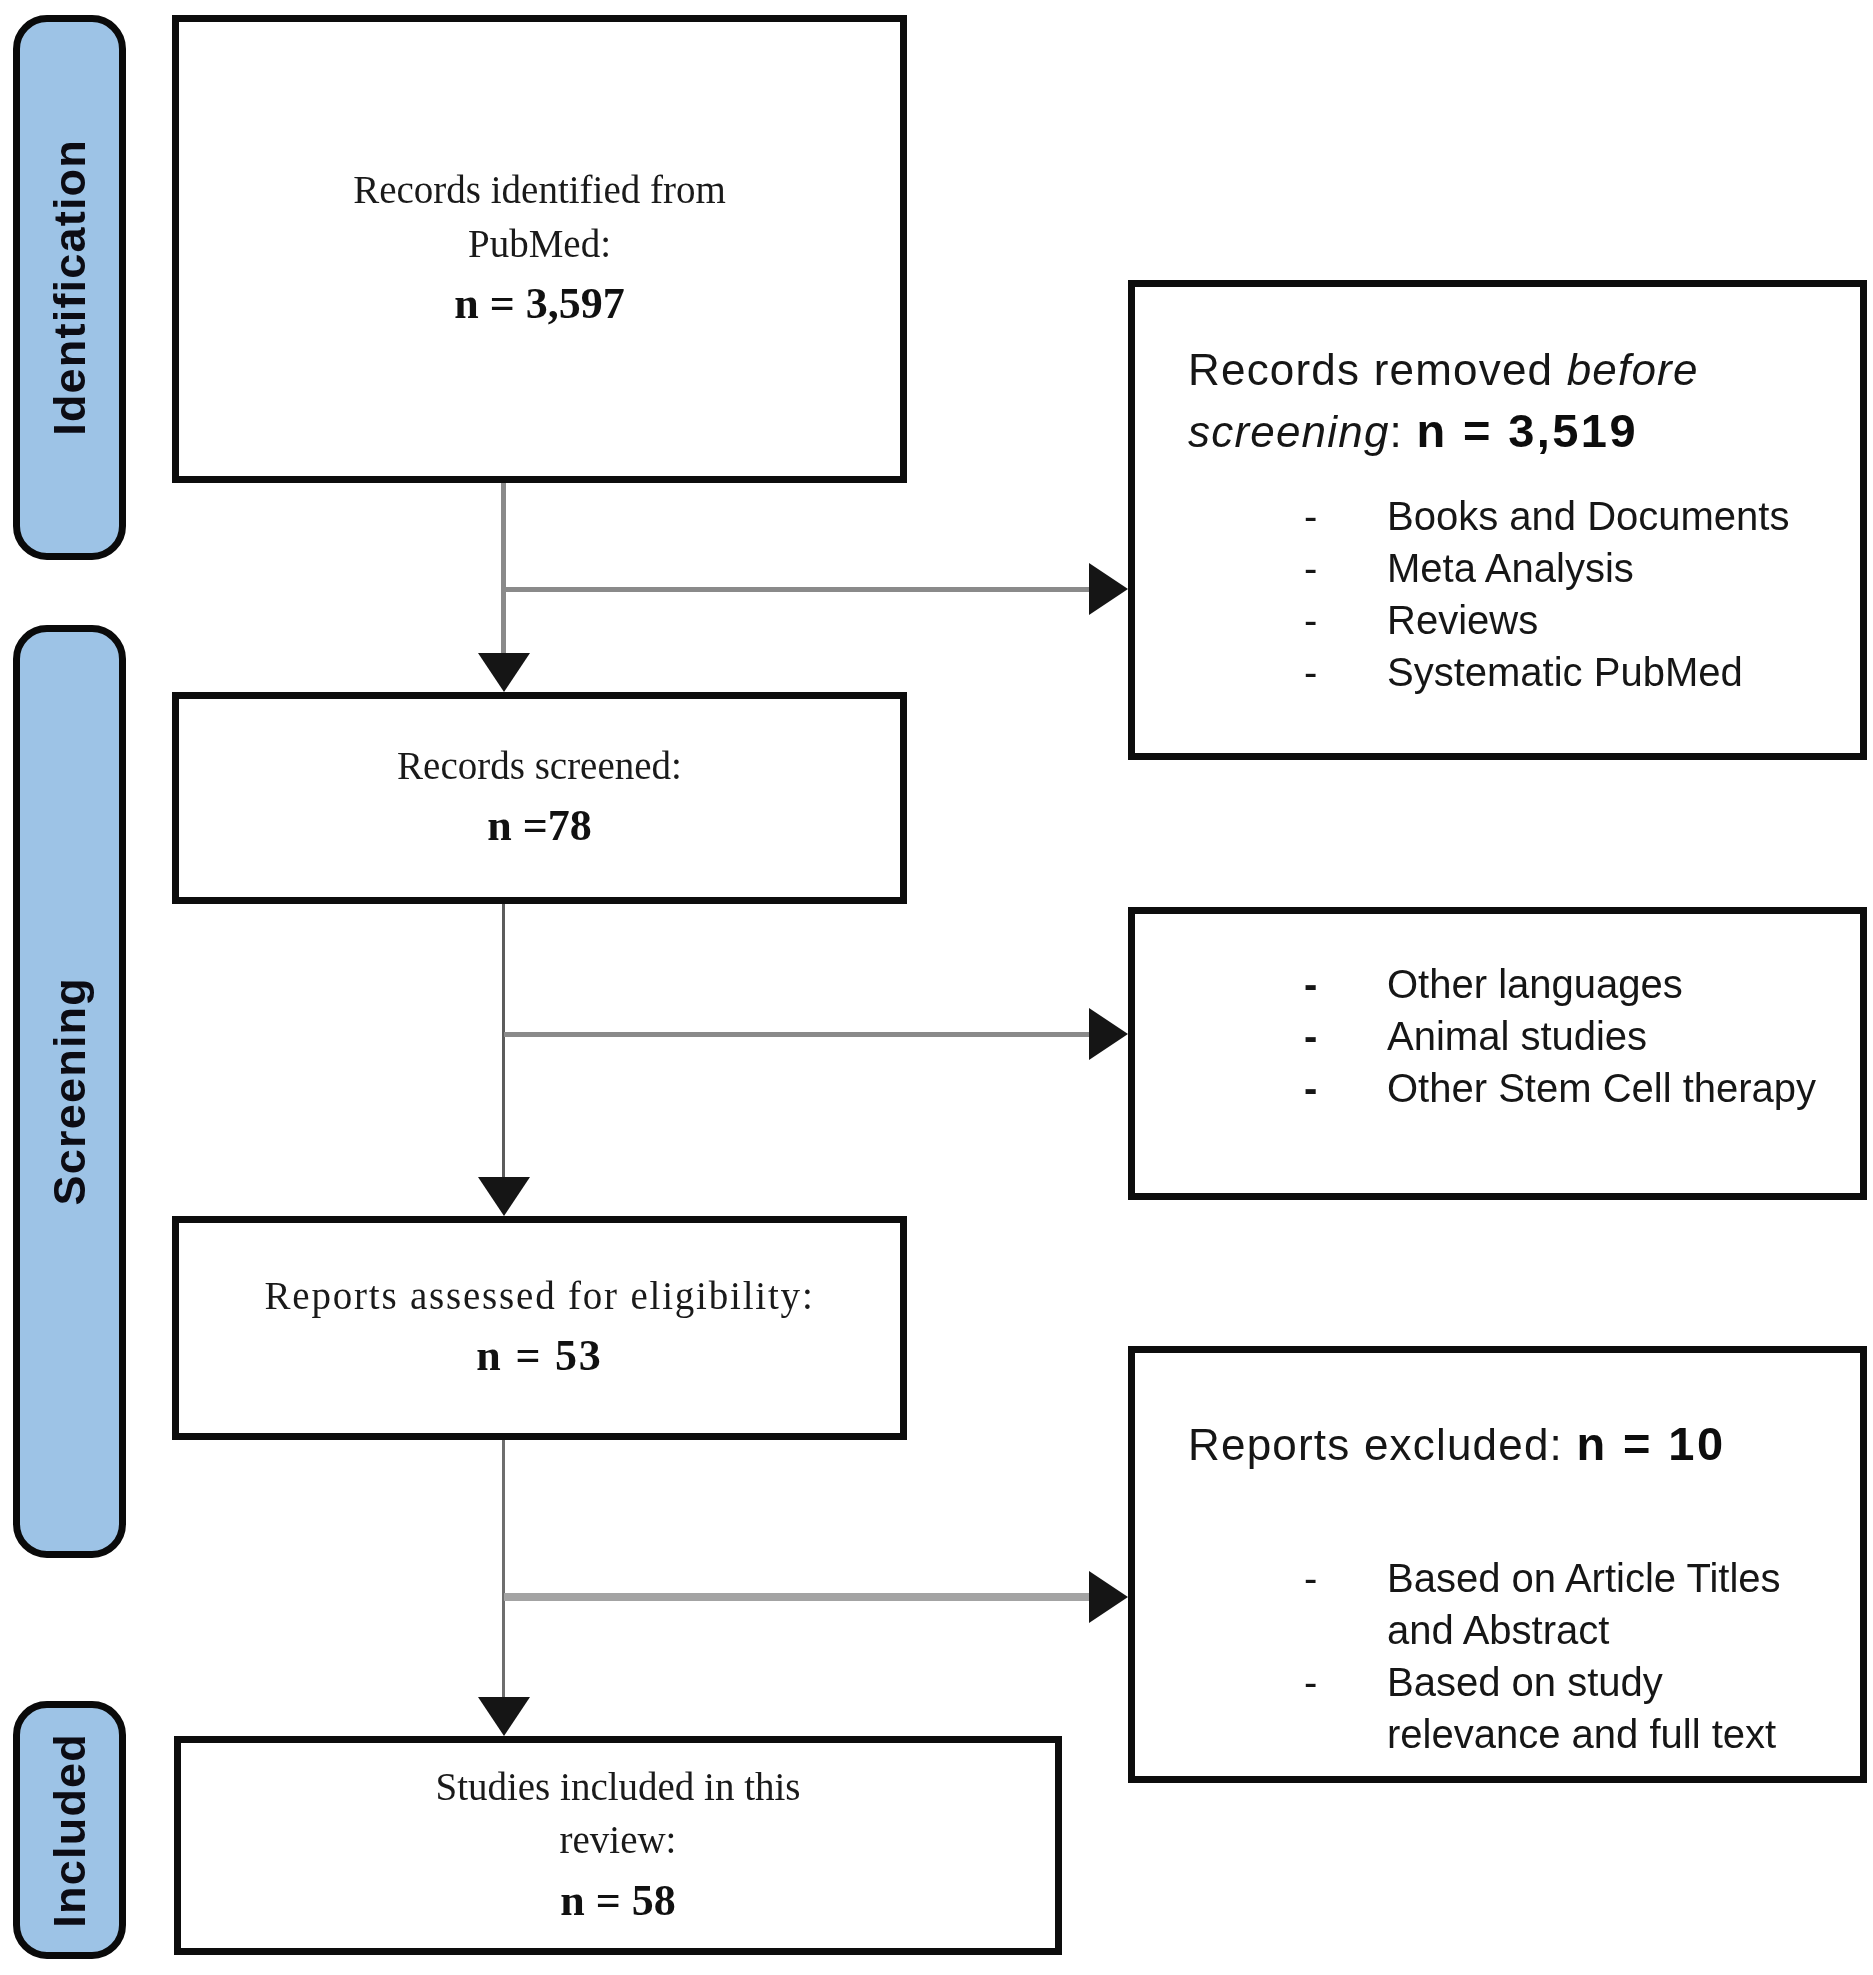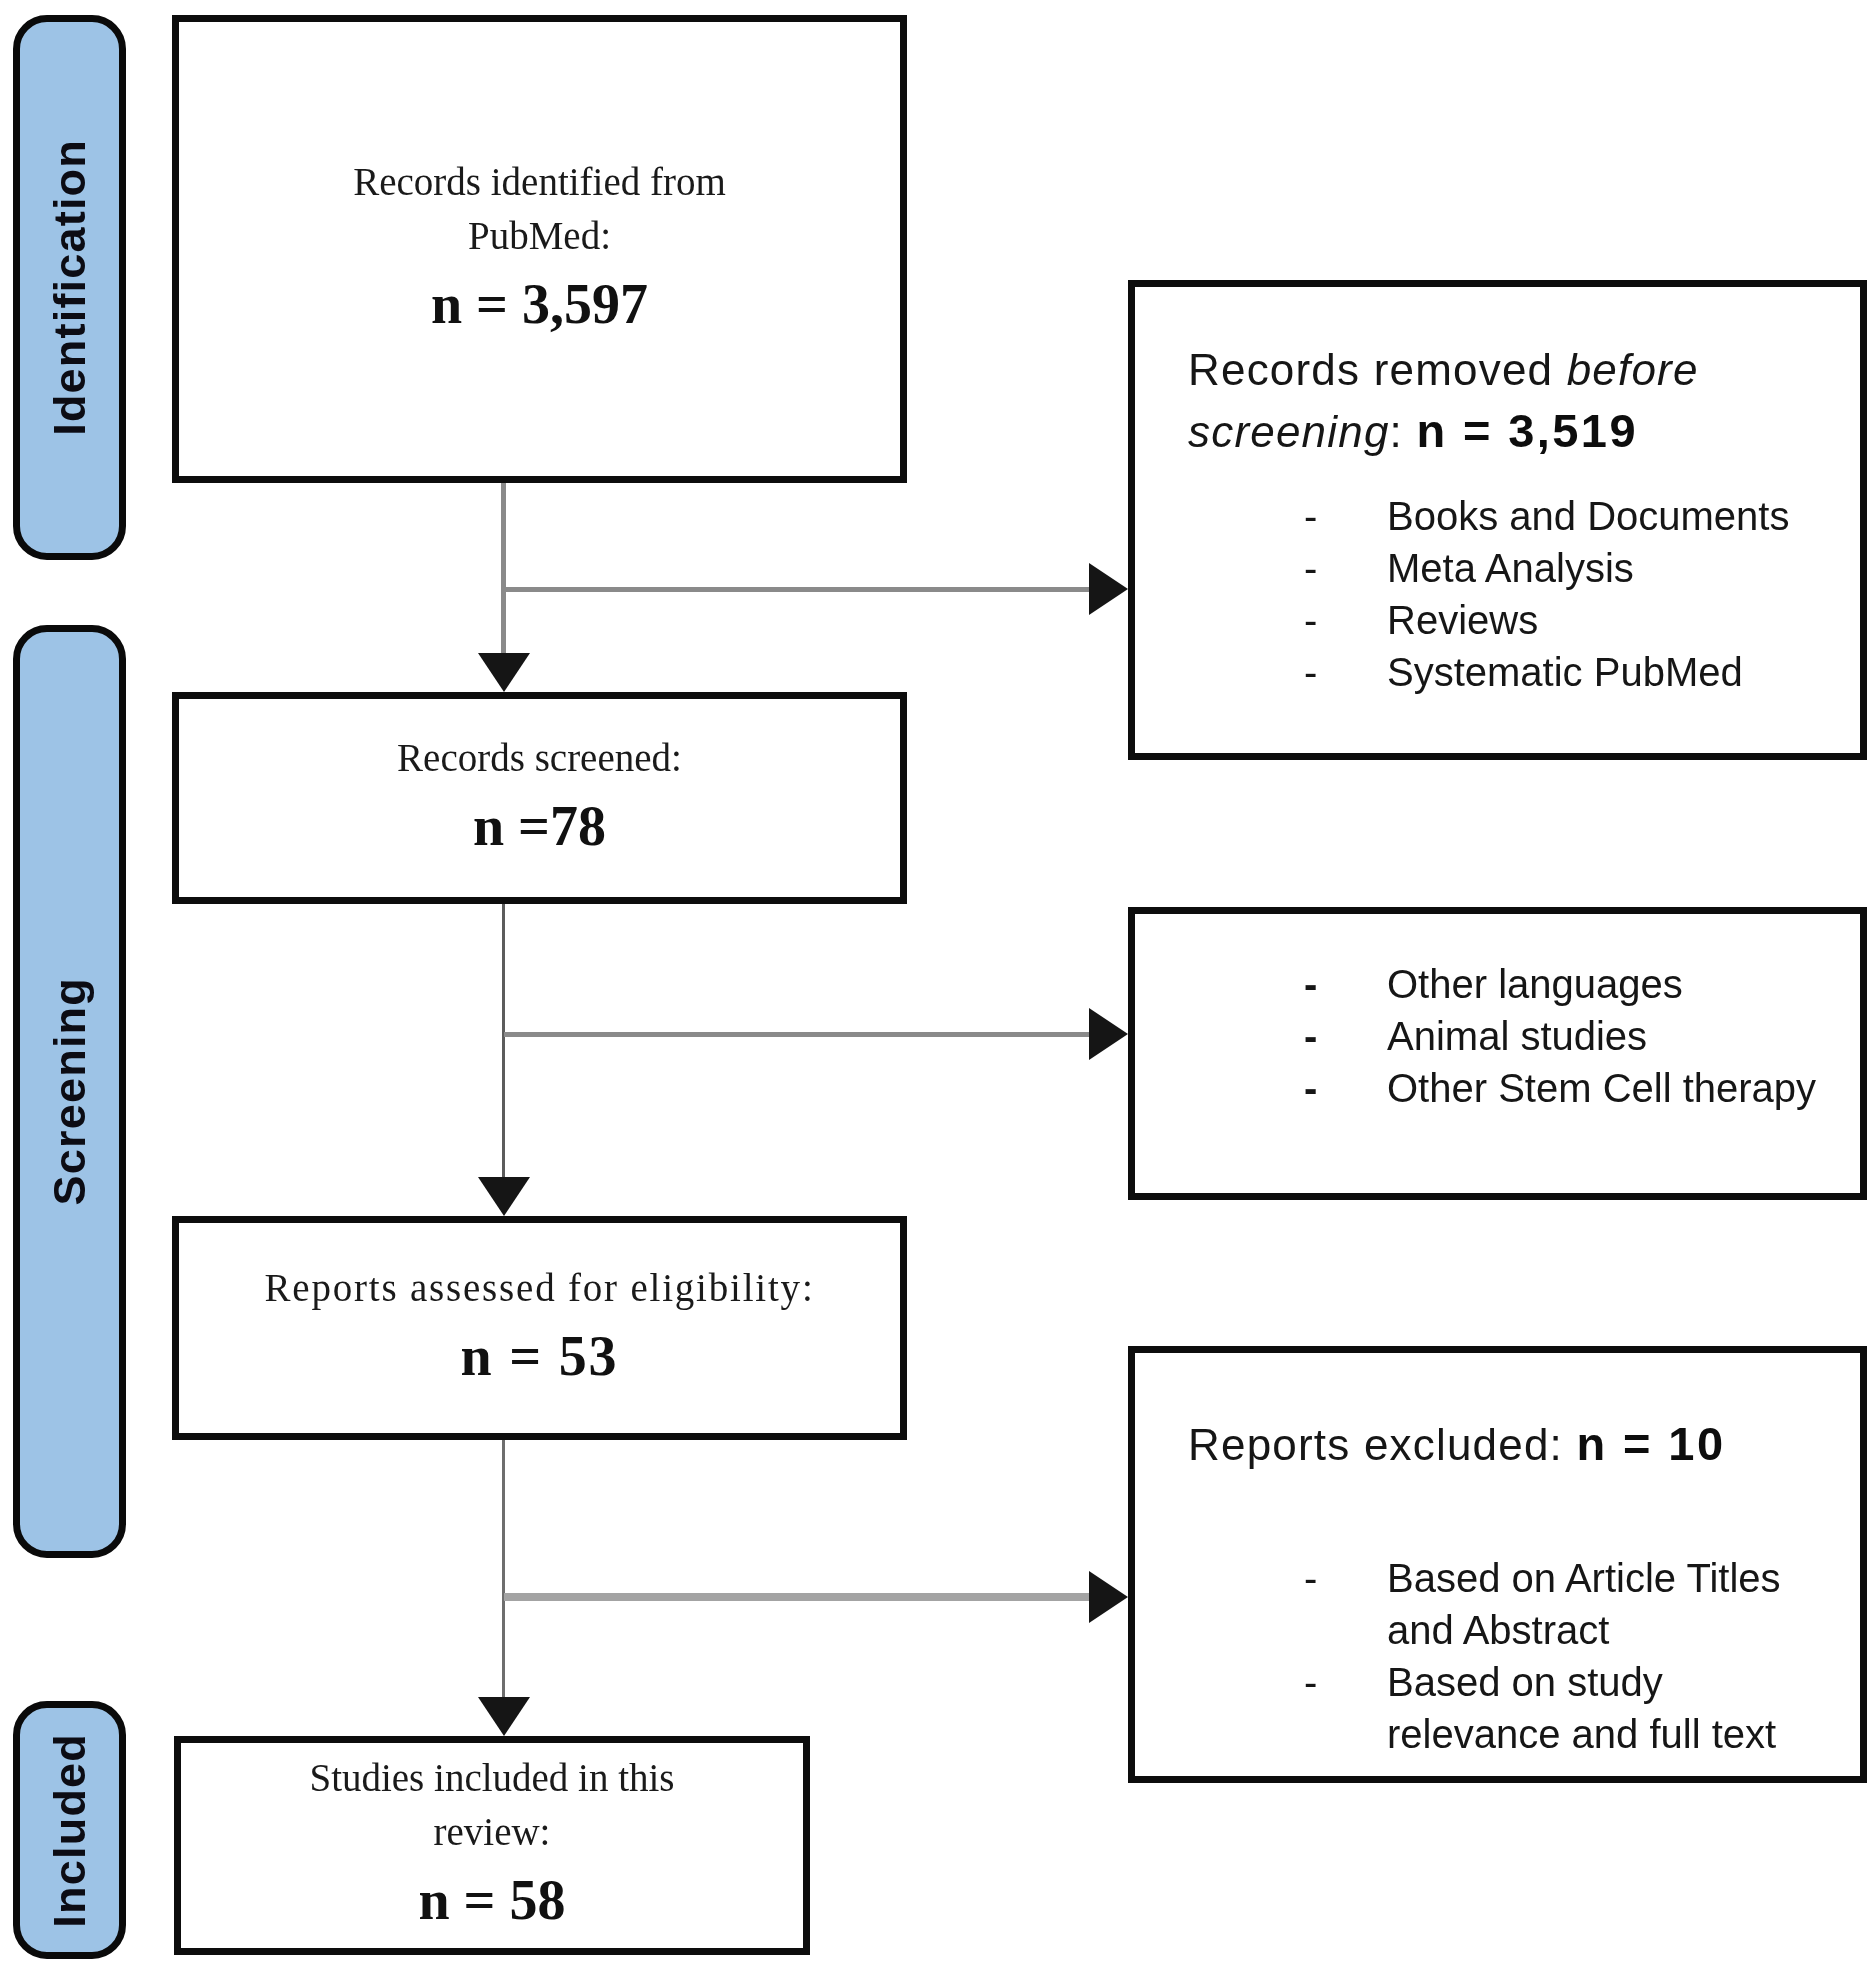--- a/index.html
+++ b/index.html
@@ -56,29 +56,29 @@
     text-align: center;
     font-family: Liberation Serif, serif;
   }
   .mb .mb-text {
     font-size: 39px;
     line-height: 1.38;
     color: #1a1a1a;
   }
   .mb .count {
     font-weight: bold;
-    font-size: 56px;
+    font-size: 44px;
     margin-top: 3.6px;
     color: #111111;
   }
   #box-identified { top: 15px;   height: 468px; }
   #box-screened   { top: 692px; height: 212px; }
   #box-assessed   { top: 1216px; height: 224px; }
   #box-assessed .mb-text { letter-spacing: 1.8px; }
-  #box-included   { top: 1736px; height: 219px; left: 174px; width: 636px; text-align: center; }
+  #box-included   { top: 1736px; height: 219px; left: 174px; width: 888px; text-align: center; }
 
   
   .sb {
     position: absolute;
     left: 1128px;
     width: 739px;
     background: #ffffff;
     border: 7.7px solid #0d0d0d;
     box-sizing: border-box;
     padding: 0 36px 0 53px;

